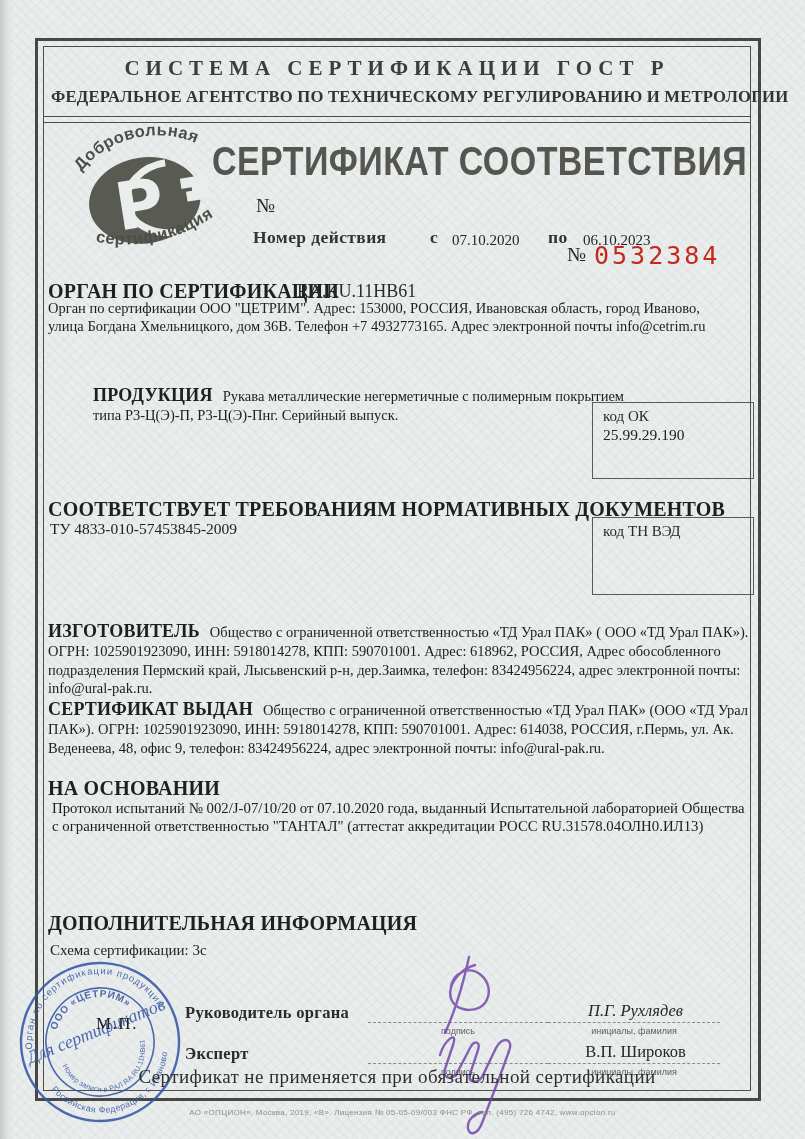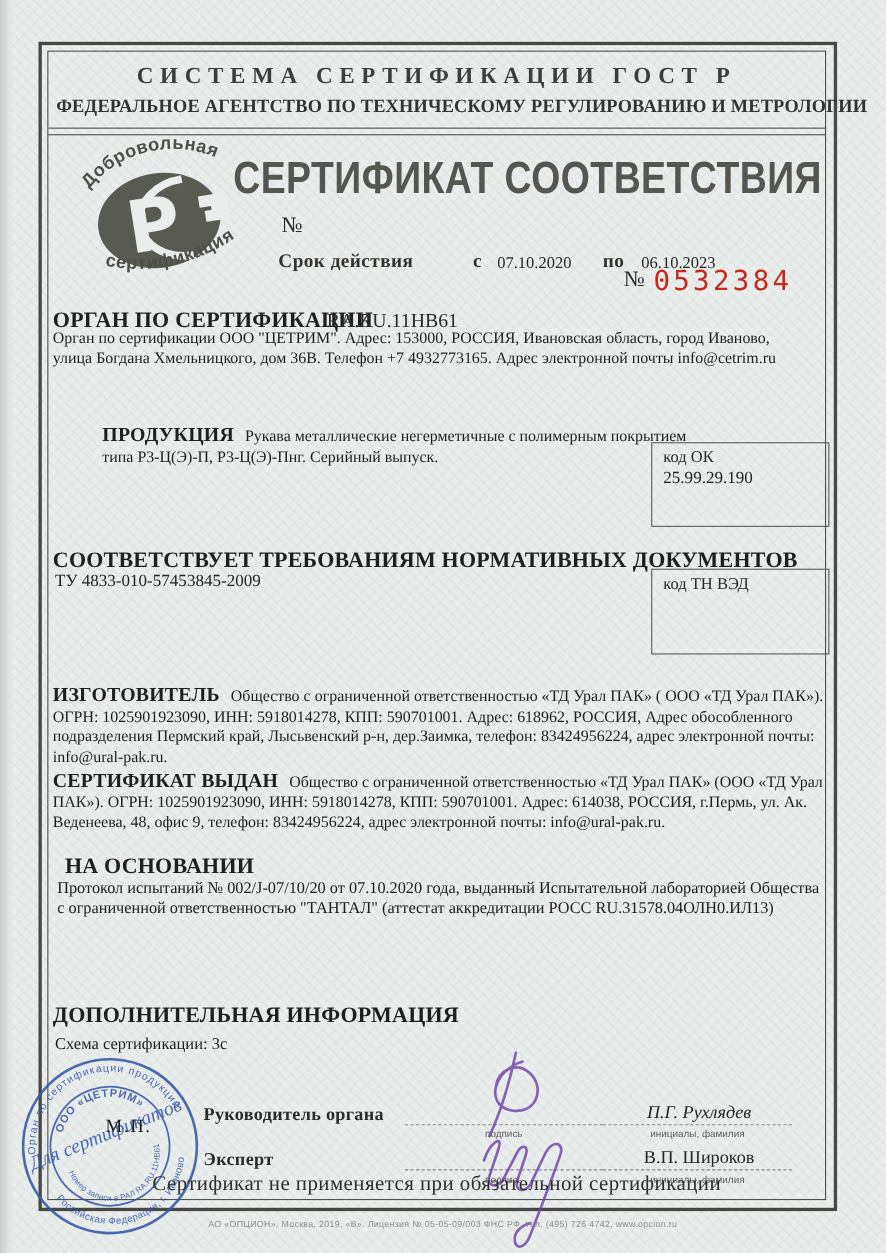--- a/index.html
+++ b/index.html
@@ -72,21 +72,21 @@
       <text font-family="Liberation Sans, sans-serif" font-weight="bold" font-size="16.5" fill="#4d4e47" letter-spacing="0.5">
         <textPath href="#logoArcBottom" startOffset="50%" text-anchor="middle">сертификация</textPath>
       </text>
     </g>
   </svg>
 
   <div class="abs title" style="left:212px;top:138px;">СЕРТИФИКАТ СООТВЕТСТВИЯ</div>
 
   <span class="abs serif20" style="left:256px;top:194px;">№</span>
 
-  <span class="abs vallabel" style="left:253px;top:227px;">Срок действия</span>
+  <span class="abs vallabel" style="left:253px;top:227px;">Номер действия</span>
   <span class="abs vallabel" style="left:430px;top:227px;">с</span>
   <span class="abs date" style="left:452px;top:232px;">07.10.2020</span>
   <span class="abs vallabel" style="left:548px;top:227px;">по</span>
   <span class="abs date" style="left:583px;top:232px;">06.10.2023</span>
 
   <span class="abs serif20" style="left:567px;top:243px;">№</span>
   <span class="abs blank-digits" style="left:594px;top:241px;color:#c6281c;">0532384</span>
 
   <span class="abs sec-label" style="left:48px;top:280px;">ОРГАН ПО СЕРТИФИКАЦИИ</span>
   <span class="abs serif19" style="left:297px;top:281px;font-size:18px;">RA.RU.11НВ61</span>
@@ -107,21 +107,21 @@
   </div>
 
   <div class="abs" style="left:48px;top:621px;width:709px;">
     <span class="sec-label lg">ИЗГОТОВИТЕЛЬ</span><span class="body-text">Общество с ограниченной ответственностью «ТД Урал ПАК» ( ООО «ТД Урал ПАК»). ОГРН: 1025901923090, ИНН: 5918014278, КПП: 590701001. Адрес: 618962, РОССИЯ, Адрес обособленного подразделения Пермский край, Лысьвенский р-н, дер.Заимка, телефон: 83424956224, адрес электронной почты: info@ural-pak.ru.</span>
   </div>
 
   <div class="abs" style="left:48px;top:699px;width:709px;">
     <span class="sec-label lg">СЕРТИФИКАТ ВЫДАН</span><span class="body-text">Общество с ограниченной ответственностью «ТД Урал ПАК» (ООО «ТД Урал ПАК»). ОГРН: 1025901923090, ИНН: 5918014278, КПП: 590701001. Адрес: 614038, РОССИЯ, г.Пермь, ул. Ак. Веденеева, 48, офис 9, телефон: 83424956224, адрес электронной почты: info@ural-pak.ru.</span>
   </div>
 
-  <span class="abs sec-label" style="left:48px;top:777px;margin-left:11px;">НА ОСНОВАНИИ</span>
+  <span class="abs sec-label" style="left:48px;top:777px;">НА ОСНОВАНИИ</span>
   <div class="abs body-text" style="left:52px;top:800px;width:700px;font-size:14.8px;">Протокол испытаний № 002/J-07/10/20 от 07.10.2020 года, выданный Испытательной лабораторией Общества с ограниченной ответственностью "ТАНТАЛ" (аттестат аккредитации РОСС RU.31578.04ОЛН0.ИЛ13)</div>
 
   <span class="abs sec-label" style="left:48px;top:912px;">ДОПОЛНИТЕЛЬНАЯ ИНФОРМАЦИЯ</span>
   <div class="abs scheme" style="left:50px;top:942px;">Схема сертификации: 3с</div>
 
   <svg class="abs" style="left:8px;top:950px;opacity:0.88;" width="185" height="185" viewBox="0 0 185 185">
     <g transform="rotate(-18 92 92)" fill="none" stroke="#3757a8">
       <circle cx="92" cy="92" r="79" stroke-width="2.4"></circle>
       <circle cx="92" cy="92" r="54" stroke-width="1.6"></circle>
       <defs>

